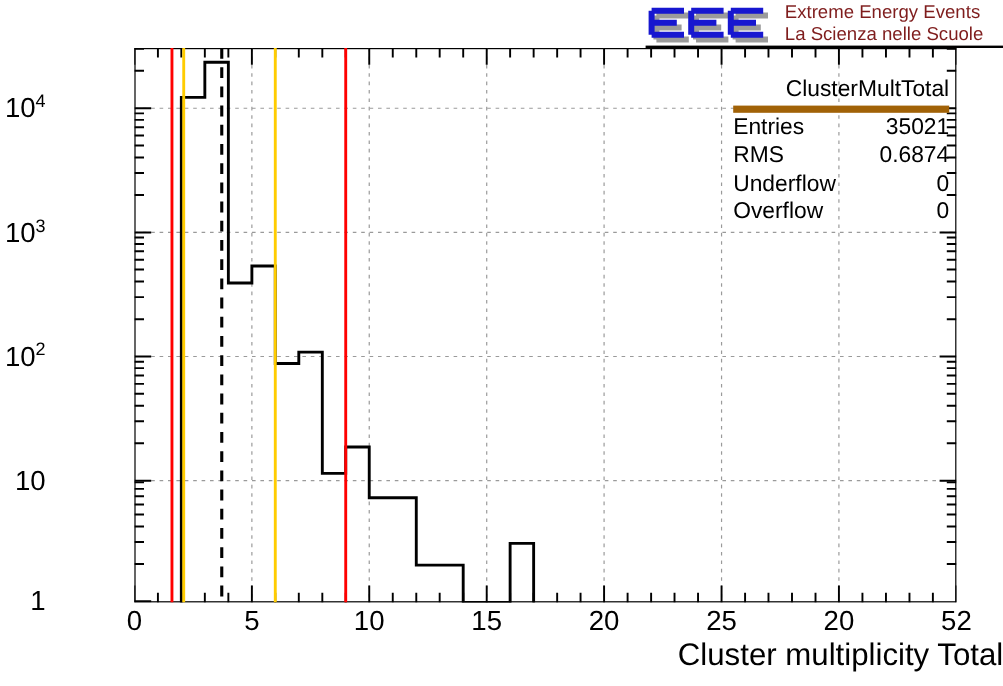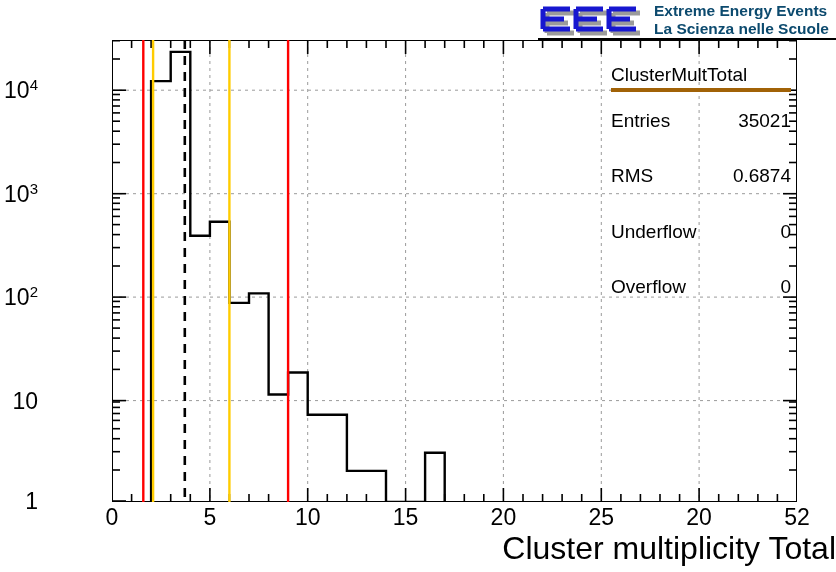--- a/index.html
+++ b/index.html
@@ -8,47 +8,47 @@
   #root{position:relative;width:836px;height:572px;}
 
   .abs{position:absolute;}
 
   
   #title{left:84px;top:6px;font-size:23px;letter-spacing:0px;white-space:nowrap;}
 
   
   #logo{left:538px;top:2px;width:296px;height:36px;}
   #eee-mark{position:absolute;left:0;top:1px;width:110px;height:34px;}
-  #logo-text{position:absolute;left:116px;top:0px;color:#0c4a6e;
-             font-size:15.5px;line-height:17.5px;white-space:nowrap;font-weight:700;}
+  #logo-text{position:absolute;left:116px;top:0px;color:#7f1d1d;
+             font-size:15.5px;line-height:17.5px;white-space:nowrap;font-weight:400;}
   #logo-rule{position:absolute;left:0px;top:36px;width:298px;height:2px;background:#000;}
 
   
   #frame{left:112px;top:40px;width:685px;height:462px;
          border:1px solid #000;box-sizing:border-box;}
 
   
   .xnum{position:absolute;top:504px;font-size:23px;text-align:center;
         transform:translateX(-50%);white-space:nowrap;}
   .ynum{position:absolute;right:798px;font-size:23px;text-align:left;
         white-space:nowrap;transform:translateY(-50%);}
   .ynum sup{font-size:15px;vertical-align:super;}
 
   
   #hist{position:absolute;left:112px;top:40px;}
 
   
   #stats{left:607px;top:63px;width:188px;font-size:19px;line-height:23.5px;
          background:transparent;}
-  #stats .hdr{text-align:left;border-bottom:4px solid #a16207;padding-bottom:1px;
+  #stats .hdr{text-align:right;border-bottom:6px solid #a16207;padding-bottom:1px;
               margin:0 4px 1px 4px;white-space:nowrap;}
-  #stats .row{display:flex;justify-content:space-between;padding:16px 4px;white-space:nowrap;}
-
-  
-  #xtitle{left:836px;top:530px;font-size:32px;transform:translateX(-100%);
+  #stats .row{display:flex;justify-content:space-between;padding:0 4px;white-space:nowrap;}
+
+  
+  #xtitle{left:836px;top:530px;font-size:26px;transform:translateX(-100%);
           white-space:nowrap;}
 </style>
 </head>
 <body>
 
 <div id="root">
 
 
   <div class="abs" id="logo">
     <svg id="eee-mark" viewBox="0 0 110 34">

